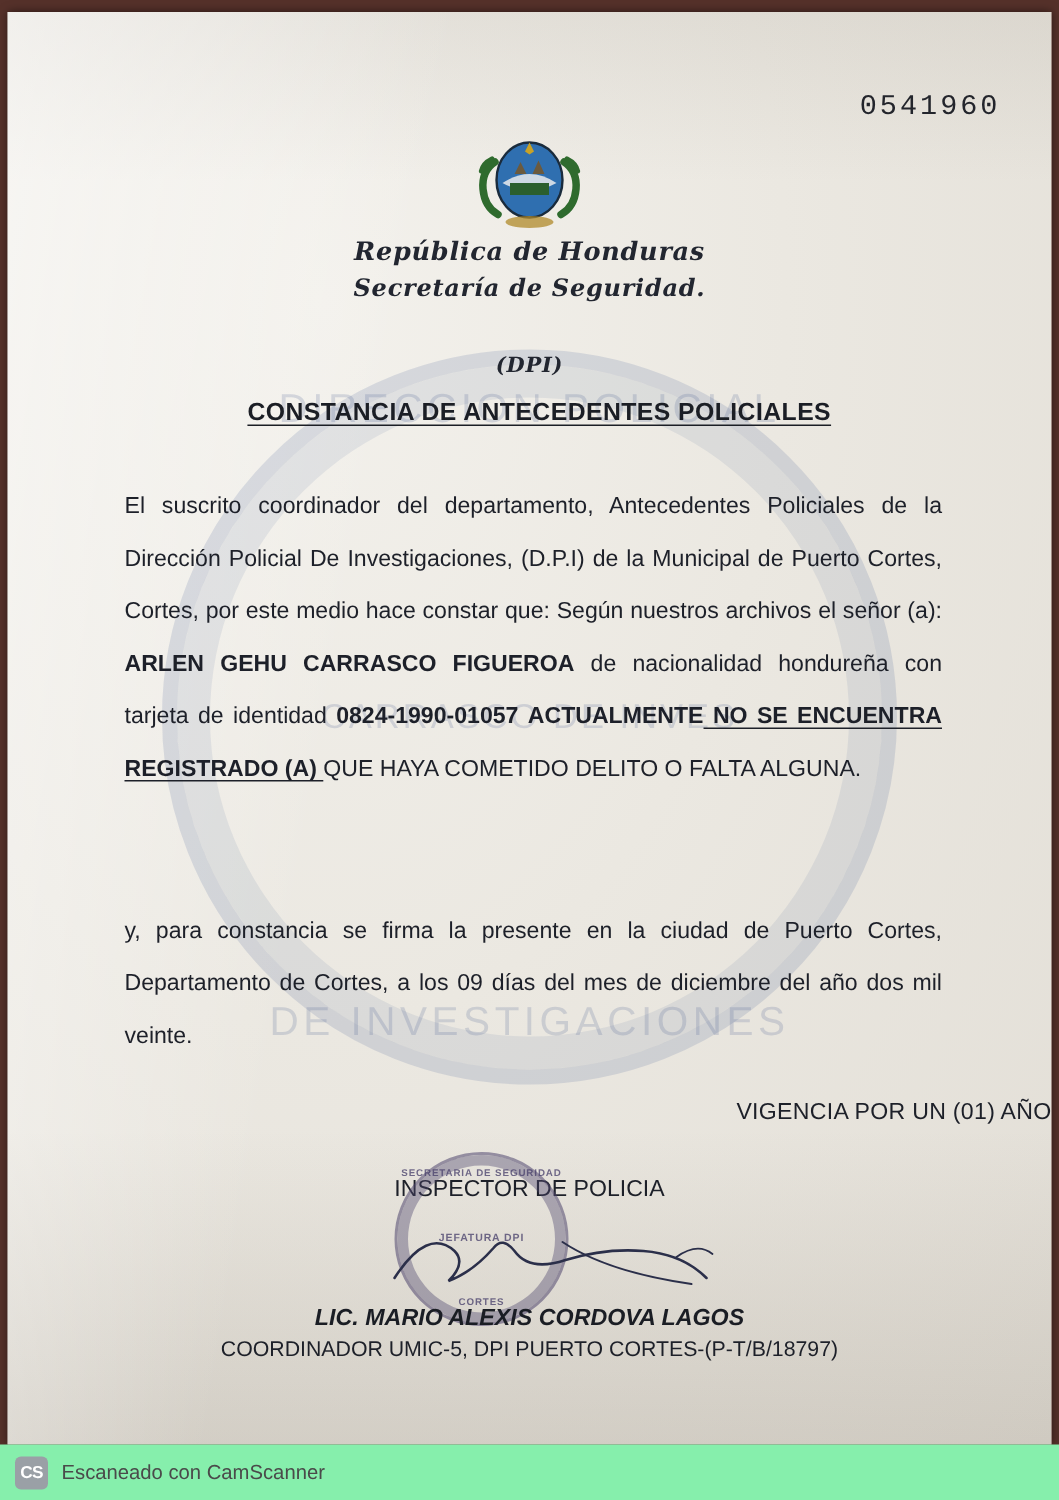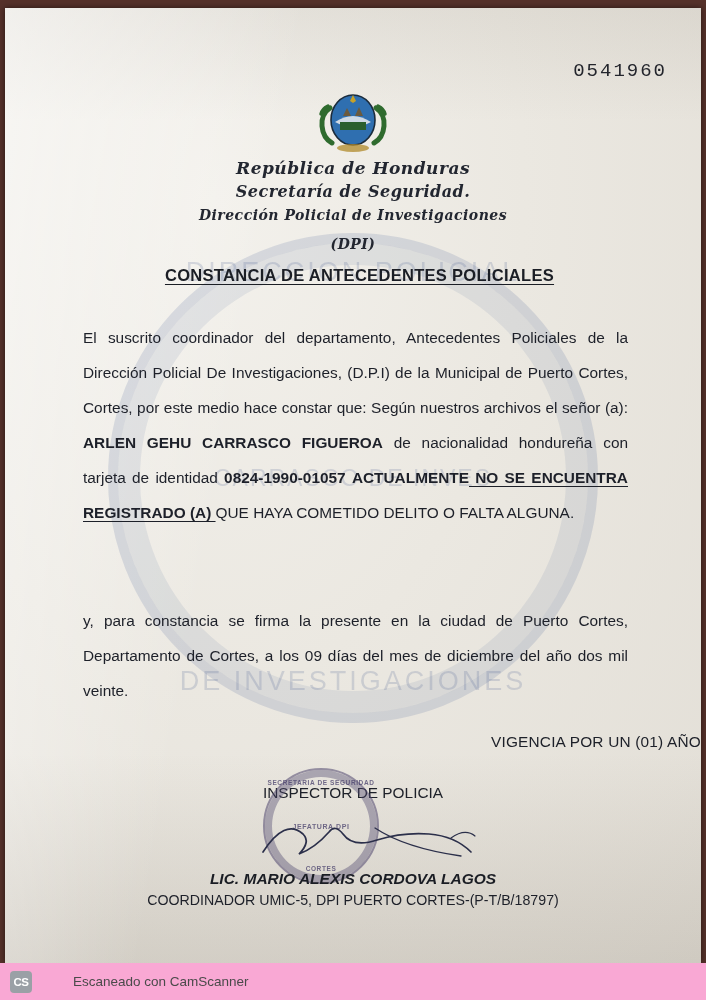--- a/index.html
+++ b/index.html
@@ -201,21 +201,21 @@
     color: #1d2029;
   }
 
   
   #footer {
     position: absolute;
     left: 0;
     bottom: 0;
     width: 706px;
     height: 37px;
-    background: #f9a8d4;
+    background: #86efac;
     display: flex;
     align-items: center;
     gap: 9px;
     padding-left: 10px;
     box-sizing: border-box;
   }
   .cs-logo {
     width: 22px;
     height: 22px;
     border-radius: 4px;
@@ -224,21 +224,20 @@
     font-size: 11.5px;
     font-weight: bold;
     display: flex;
     align-items: center;
     justify-content: center;
     letter-spacing: -0.5px;
   }
   .cs-text {
     font-size: 13.5px;
     color: #4a4a4a;
-    margin-left: 32px;
   }
 </style>
 </head>
 <body>
 
 <div id="page">
 
   <div class="watermark">
     <span class="wm-top">DIRECCION POLICIAL</span>
     <span class="wm-mid">CARRASCO DE INVES</span>
@@ -257,21 +256,20 @@
       <path d="M20 22 q-9 6 -8 18 q1 12 10 17" fill="none" stroke="#2f6b2e" stroke-width="5" stroke-linecap="round"></path>
       <path d="M66 22 q9 6 8 18 q-1 12 -10 17" fill="none" stroke="#2f6b2e" stroke-width="5" stroke-linecap="round"></path>
       <path d="M18 20 q-6 3 -7 8" stroke="#2f6b2e" stroke-width="3.5" fill="none" stroke-linecap="round"></path>
       <path d="M68 20 q6 3 7 8" stroke="#2f6b2e" stroke-width="3.5" fill="none" stroke-linecap="round"></path>
       <ellipse cx="43" cy="62" rx="16" ry="4" fill="#b08a2a" opacity="0.75"></ellipse>
     </svg>
   </div>
 
   <div class="h-line h1">República de Honduras</div>
   <div class="h-line h2">Secretaría de Seguridad.</div>
-  <div class="h-line h3">Dirección Policial de Investigaciones</div>
   <div class="h-line h4">(DPI)</div>
 
   <div class="doc-title">
     <u>CONSTANCIA DE ANTECEDENTES POLICIALES</u>
   </div>
 
   <div class="body-block" id="para1">
     <span>El suscrito coordinador del departamento, Antecedentes Policiales de la Dirección Policial De Investigaciones, (D.P.I) de la Municipal de Puerto Cortes, Cortes, por este medio hace constar que: Según nuestros archivos el señor (a): </span><b>ARLEN GEHU CARRASCO FIGUEROA</b><span> de nacionalidad hondureña con tarjeta de identidad </span><b>0824-1990-01057</b><span> </span><b>ACTUALMENTE</b><b class="ul"> NO SE ENCUENTRA REGISTRADO (A) </b><span>QUE HAYA COMETIDO DELITO O FALTA ALGUNA.</span>
   </div>
 

